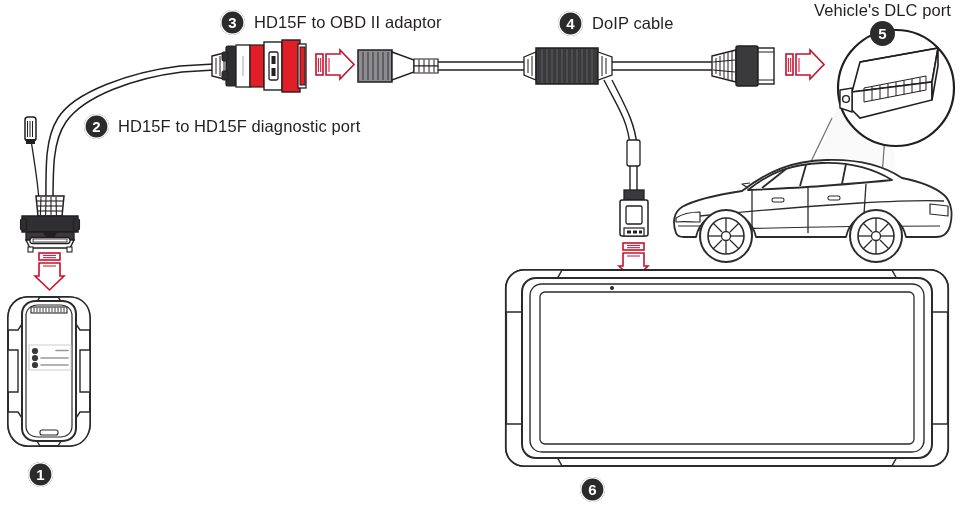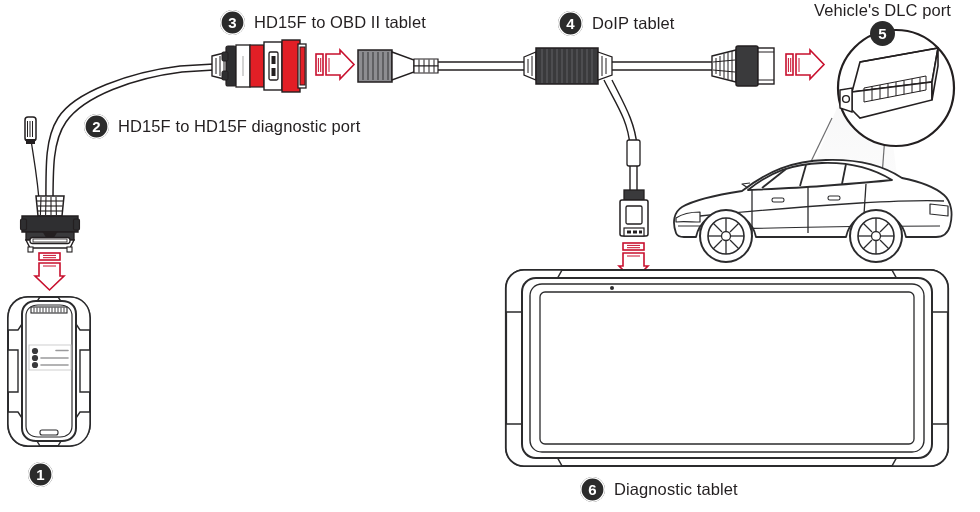--- a/index.html
+++ b/index.html
@@ -417,40 +417,39 @@
                L924,440 C924,447 919,452 912,452 L542,452 C535,452 530,447 530,440 Z" fill="#ffffff" stroke="#2b2b2d" stroke-width="1.4"></path>
 
       <rect x="540" y="292" width="374" height="152" rx="5" fill="#ffffff" stroke="#2b2b2d" stroke-width="1.3"></rect>
 
       <circle cx="612" cy="288" r="2" fill="#2b2b2d"></circle>
     </g>
   </svg>
 
   <div class="lbl" style="left:220px;top:10px;">
     <span class="badge">3</span>
-    <span class="txt">HD15F to OBD II tablet</span>
+    <span class="txt">HD15F to OBD II adaptor</span>
   </div>
 
   <div class="lbl" style="left:558px;top:11px;">
     <span class="badge">4</span>
-    <span class="txt">DoIP tablet</span>
+    <span class="txt">DoIP cable</span>
   </div>
 
   <div class="lbl stack" style="left:814px;top:2px;">
     <span class="txt">Vehicle's DLC port</span>
     <span class="badge plain">5</span>
   </div>
 
   <div class="lbl" style="left:84px;top:114px;">
     <span class="badge">2</span>
     <span class="txt">HD15F to HD15F diagnostic port</span>
   </div>
 
   <div class="lbl" style="left:28px;top:462px;">
     <span class="badge">1</span>
   </div>
 
   <div class="lbl" style="left:580px;top:477px;">
     <span class="badge">6</span>
-    <span class="txt">Diagnostic tablet</span>
   </div>
 
 </div>
 
 </body></html>

